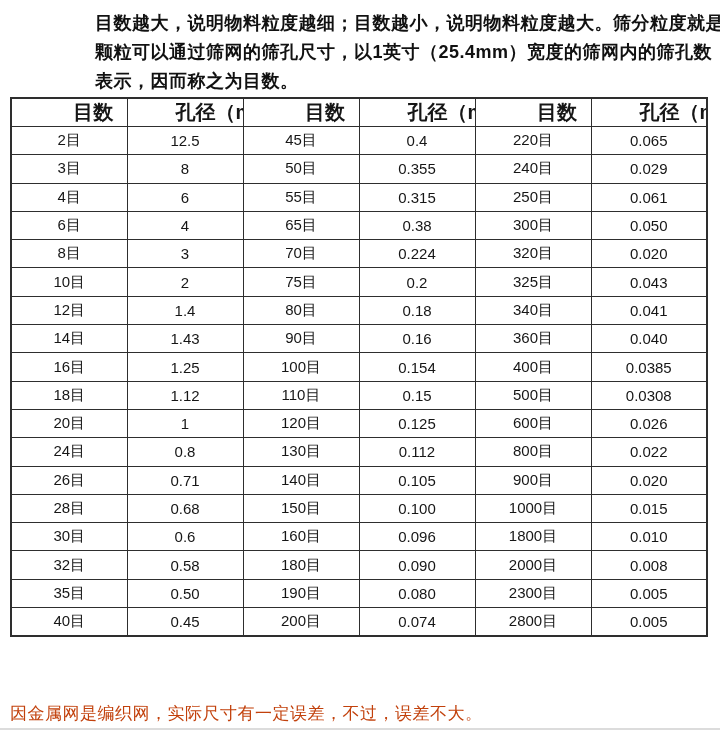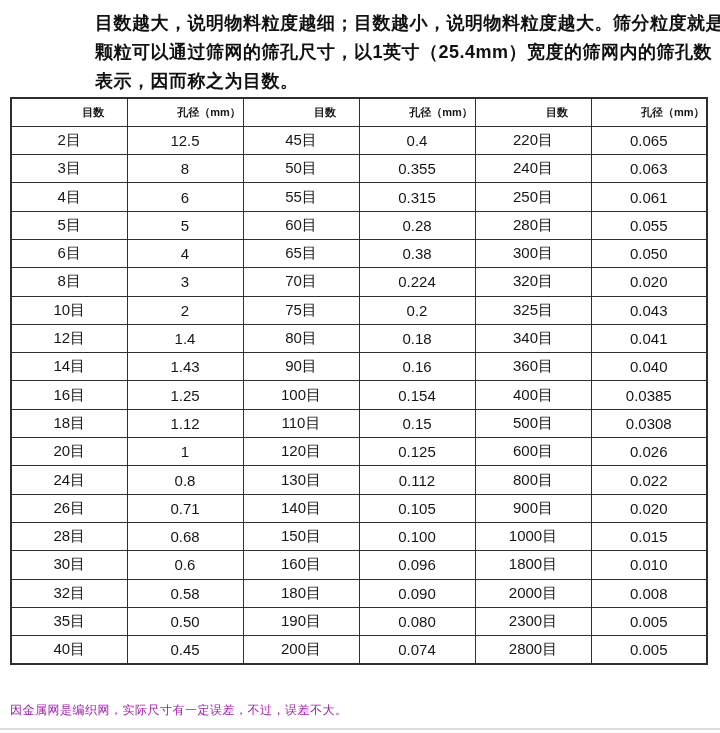--- a/index.html
+++ b/index.html
@@ -36,29 +36,29 @@
     vertical-align: middle;
     height: 28.3px;
     font-size: 15px;
     color: #161616;
     padding: 0;
     overflow: hidden;
     white-space: nowrap;
   }
   table.mesh th {
     font-weight: bold;
-    font-size: 11px;
+    font-size: 20px;
     padding-left: 48px;
   }
   table.mesh { border: 2px solid #2e2e2e; }
   .footer-note {
     position: absolute;
     left: 10px; top: 702px;
-    font-size: 12px;
-    color: #a21caf;
+    font-size: 17px;
+    color: #c2410c;
     letter-spacing: 0.5px;
     white-space: nowrap;
   }
   .bottom-divider {
     position: absolute;
     left: 0; top: 728px;
     width: 720px; height: 2px;
     background: #dcdcdc;
   }
 </style>
@@ -90,39 +90,31 @@
         <td>0.4</td>
         <td>220目</td>
         <td>0.065</td>
       </tr>
       <tr>
         <td>3目</td>
         <td>8</td>
         <td>50目</td>
         <td>0.355</td>
         <td>240目</td>
-        <td>0.063</td>
+        <td>0.029</td>
       </tr>
       <tr>
         <td>4目</td>
         <td>6</td>
         <td>55目</td>
         <td>0.315</td>
         <td>250目</td>
         <td>0.061</td>
       </tr>
       <tr>
-        <td>5目</td>
-        <td>5</td>
-        <td>60目</td>
-        <td>0.28</td>
-        <td>280目</td>
-        <td>0.055</td>
-      </tr>
-      <tr>
         <td>6目</td>
         <td>4</td>
         <td>65目</td>
         <td>0.38</td>
         <td>300目</td>
         <td>0.050</td>
       </tr>
       <tr>
         <td>8目</td>
         <td>3</td>

